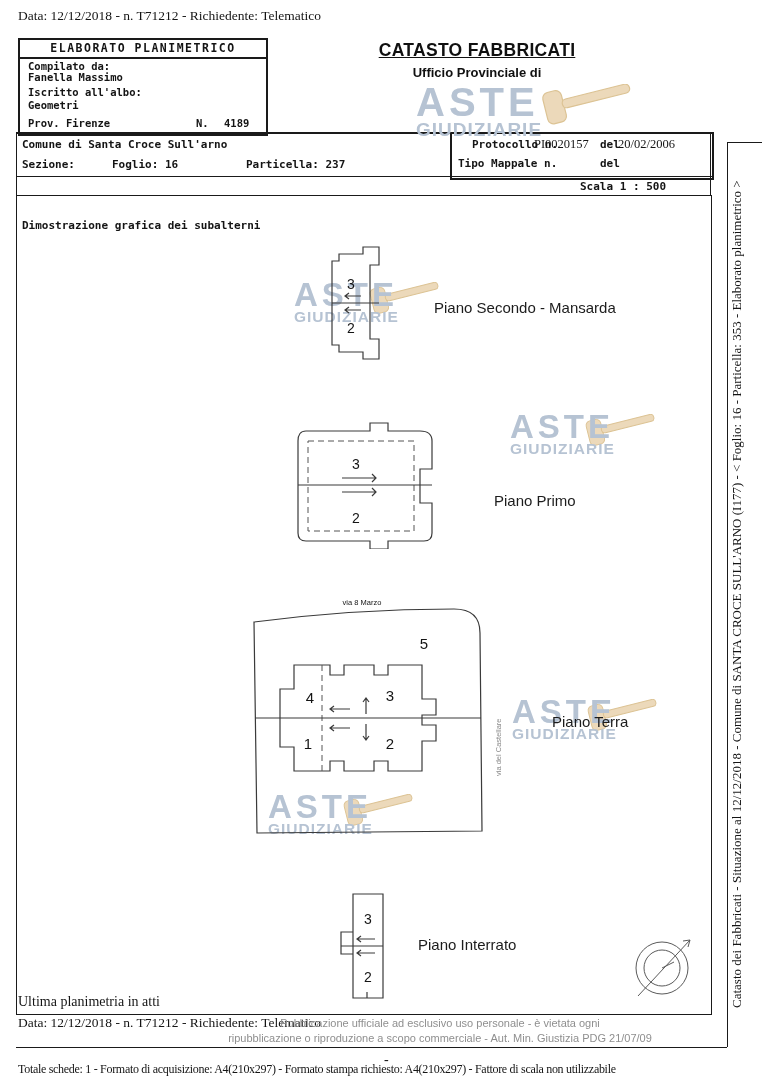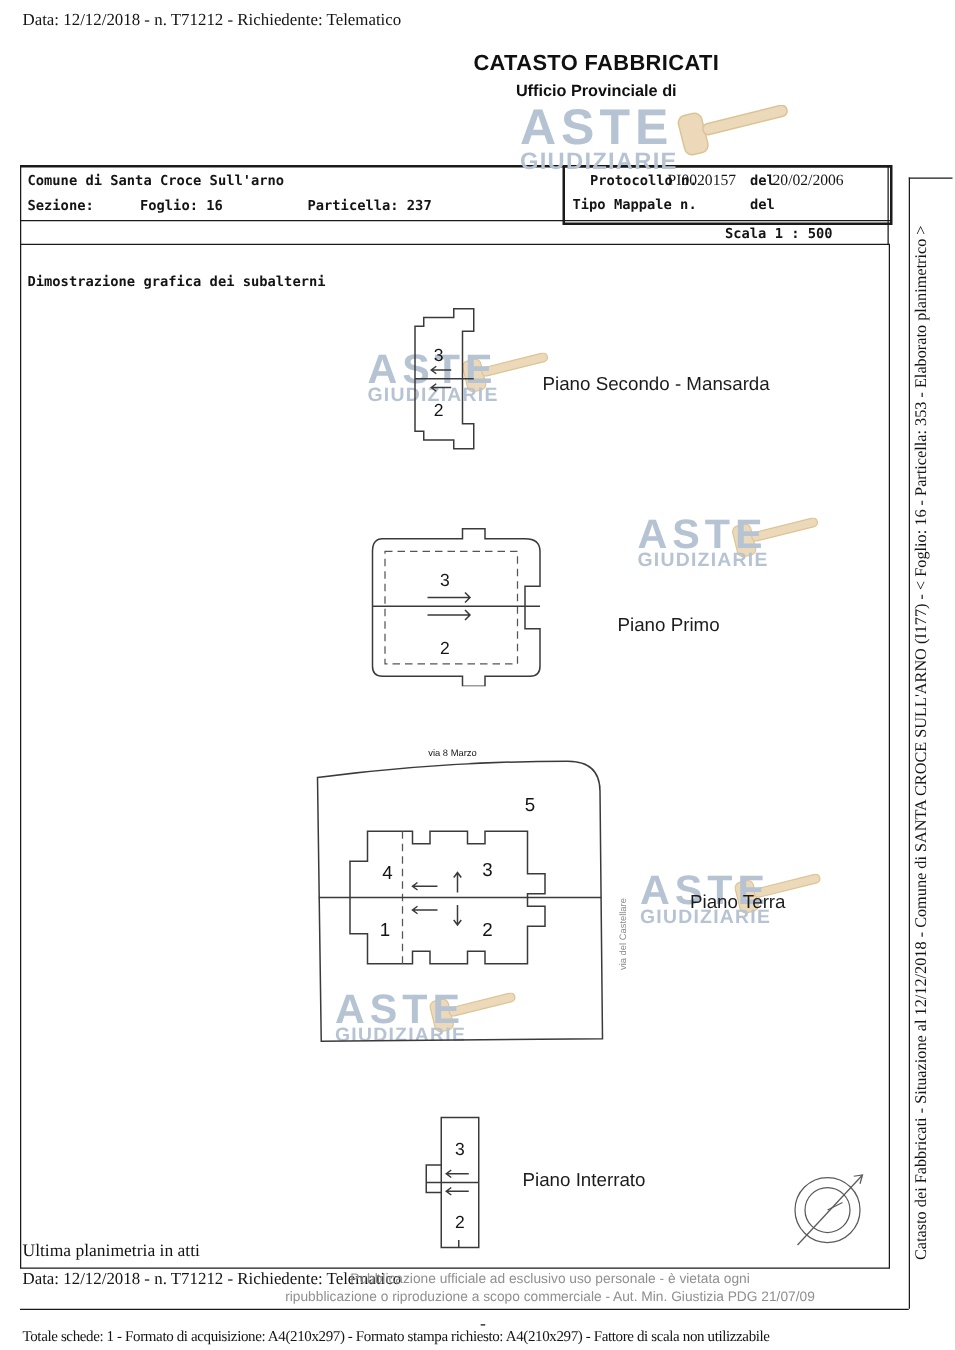--- a/index.html
+++ b/index.html
@@ -18,21 +18,21 @@
   .box2{position:absolute;border:2px solid #1a1a1a;background:transparent;}
 
   
   .elab{left:18px;top:38px;width:246px;height:94px;}
   .elab-title{position:absolute;left:-2px;top:-2px;right:-2px;height:17px;border:2px solid #1a1a1a;
     text-align:center;font-size:11.5px;letter-spacing:1.5px;line-height:17px;}
 
   
   .agency{left:352px;top:38px;width:250px;text-align:center;font-weight:bold;color:#101010;}
   .agency .l1{font-size:13px;}
-  .agency .l2{font-size:17.5px;letter-spacing:0.3px;margin-top:2px;}
+  .agency .l2{font-size:17.5px;letter-spacing:0.3px;margin-top:2px;text-decoration:underline;}
   .agency .l3{font-size:13px;margin-top:4px;}
   .agency .l4{font-size:14px;margin-top:2px;}
 
   
   .wm{position:absolute;z-index:1;color:#b6c3d3;font-family:"Liberation Sans",sans-serif;
       font-weight:bold;line-height:0.92;pointer-events:none;}
   .wm .aste{display:block;letter-spacing:4px;}
   .wm .giud{display:block;letter-spacing:1px;}
   .wm-lg .aste{font-size:40px;}
   .wm-lg .giud{font-size:19px;}
@@ -65,20 +65,30 @@
   .compass circle{fill:none;stroke:#5a5a5a;stroke-width:1;}
   .compass line,.compass polyline{fill:none;stroke:#5a5a5a;stroke-width:1;}
 </style>
 </head>
 <body>
 
 <div class="page">
 
   <div class="abs serif" style="left:18px;top:8px;font-size:13.5px;">Data: 12/12/2018 - n. T71212 - Richiedente: Telematico</div>
 
+  <div class="box2 elab">
+    <div class="elab-title mono">ELABORATO PLANIMETRICO</div>
+    <div class="abs mono" style="left:8px;top:20px;font-size:10.5px;">Compilato da:</div>
+    <div class="abs mono" style="left:8px;top:31px;font-size:10.5px;">Fanella Massimo</div>
+    <div class="abs mono" style="left:8px;top:46px;font-size:10.5px;">Iscritto all'albo:</div>
+    <div class="abs mono" style="left:8px;top:59px;font-size:10.5px;">Geometri</div>
+    <div class="abs mono" style="left:8px;top:77px;font-size:10.5px;">Prov. Firenze</div>
+    <div class="abs mono" style="left:176px;top:77px;font-size:10.5px;">N.</div>
+    <div class="abs mono" style="left:204px;top:77px;font-size:10.5px;">4189</div>
+  </div>
 
   <div class="abs sans agency">
     <div class="l2">CATASTO FABBRICATI</div>
     <div class="l3">Ufficio Provinciale di</div>
   </div>
 
   <div class="wm wm-lg" style="left:416px;top:84px;">
     <span class="aste">ASTE</span>
     <span class="giud">GIUDIZIARIE</span>
   </div>

